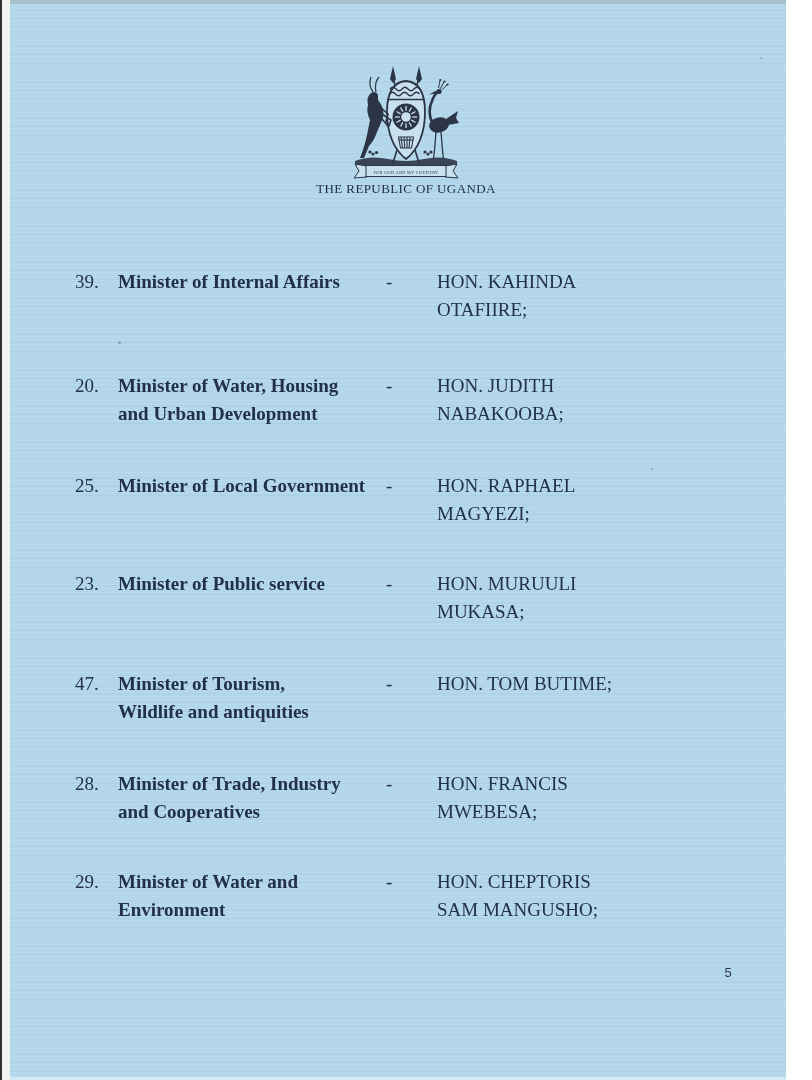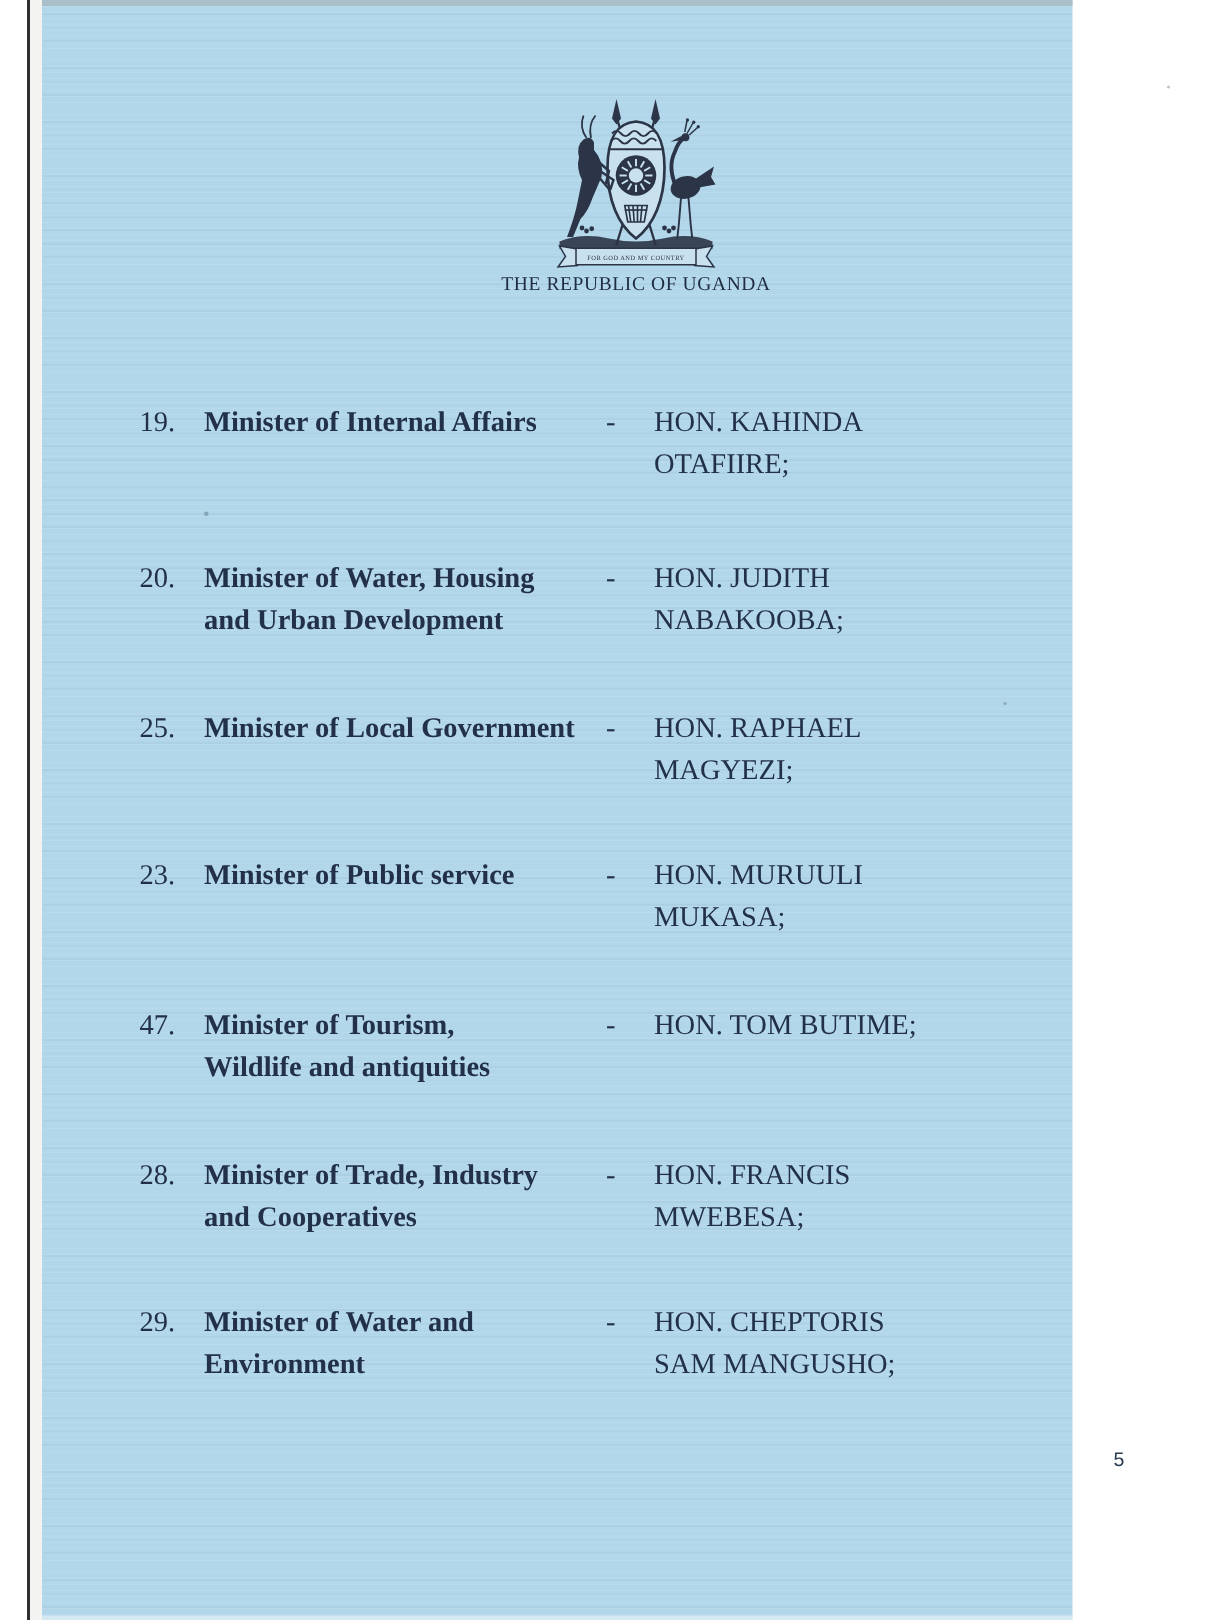--- a/index.html
+++ b/index.html
@@ -1,49 +1,48 @@
 <!DOCTYPE html>
 <html><head>
 <meta charset="utf-8">
 <title></title>
 <style>
   html, body { margin: 0; padding: 0; }
   body { width: 812px; height: 1080px; overflow: hidden; background: #ffffff; }
 
   .page {
     position: relative;
-    width: 697px;
+    width: 786px;
     height: 1080px;
     background-color: #b3d7ea;
     background-image:
       repeating-linear-gradient(180deg, rgba(255,255,255,.08) 0px, rgba(255,255,255,.08) 1px, transparent 1px, transparent 4px),
       repeating-linear-gradient(180deg, rgba(70,100,125,.06) 0px, rgba(70,100,125,.06) 1px, transparent 1px, transparent 9px);
     font-family: "Liberation Serif", serif;
     color: #22304a;
-    margin-left: 18px;
   }
 
   
   .edge-top    { position: absolute; left: 9px; right: 0; top: 0; height: 4px; background: #a9bfca; }
   .edge-left-white { position: absolute; left: 0; top: 0; width: 10px; height: 100%; background: #f3f4f1; }
   .edge-left-dark  { position: absolute; left: 0; top: 0; width: 2px; height: 100%; background: #303030; }
   .edge-bottom { position: absolute; left: 10px; right: 0; bottom: 0; height: 3px; background: rgba(255,255,255,.45); }
 
   .emblem-wrap { position: absolute; left: 340px; top: 62px; width: 132px; height: 124px; }
   .emblem-caption {
     position: absolute; left: 0; top: 181px; width: 812px;
     text-align: center; font-size: 13px; letter-spacing: .4px; color: #1e2b40;
   }
 
   .ministers { position: absolute; left: 0; top: 0; width: 812px; height: 1080px; }
   .row { position: absolute; left: 0; width: 812px; font-size: 19px; line-height: 28px; }
   .row .no     { position: absolute; left: 75px;  width: 42px; }
   .row .office { position: absolute; left: 118px; width: 292px; white-space: pre-line; font-weight: bold; }
   .row .sep    { position: absolute; left: 386px; width: 16px; }
-  .row .name   { position: absolute; left: 418px; width: 272px; white-space: pre-line; }
+  .row .name   { position: absolute; left: 437px; width: 272px; white-space: pre-line; }
 
   .page-number {
     position: absolute; left: 716px; top: 965px; width: 24px;
     font-family: "Liberation Sans", sans-serif; font-size: 13px; color: #2a3a50; text-align: center;
   }
 
   .speck { position: absolute; background: rgba(60,80,100,.35); border-radius: 50%; }
   .speck.s1 { left: 118px; top: 341px; width: 3px; height: 3px; }
   .speck.s2 { left: 760px; top: 57px;  width: 2px; height: 2px; }
   .speck.s3 { left: 651px; top: 468px; width: 2px; height: 2px; }
@@ -158,21 +157,21 @@
         <rect x="26" y="103.5" width="80" height="11" fill="#c9e1ef" stroke="#2b3547" stroke-width="1"></rect>
         <text x="66" y="111.5" text-anchor="middle" font-size="4.3" fill="#2b3547" font-family="Liberation Serif, serif" letter-spacing="0.3">FOR GOD AND MY COUNTRY</text>
       </g>
     </svg>
   </div>
 
   <div class="emblem-caption">THE REPUBLIC OF UGANDA</div>
 
   <div class="ministers">
       <div class="row" style="top: 268px;">
-      <div class="no">19.</div>
+      <div class="no">39.</div>
       <div class="office">Minister of Internal Affairs</div>
       <div class="sep">-</div>
       <div class="name">HON. KAHINDA
 OTAFIIRE;</div>
     </div>
       <div class="row" style="top: 372px;">
       <div class="no">20.</div>
       <div class="office">Minister of Water, Housing
 and Urban Development</div>
       <div class="sep">-</div>

